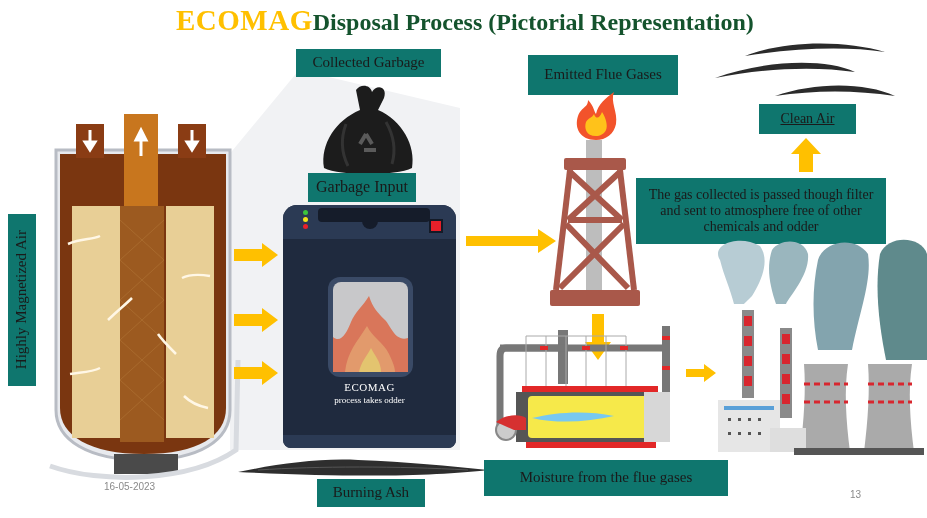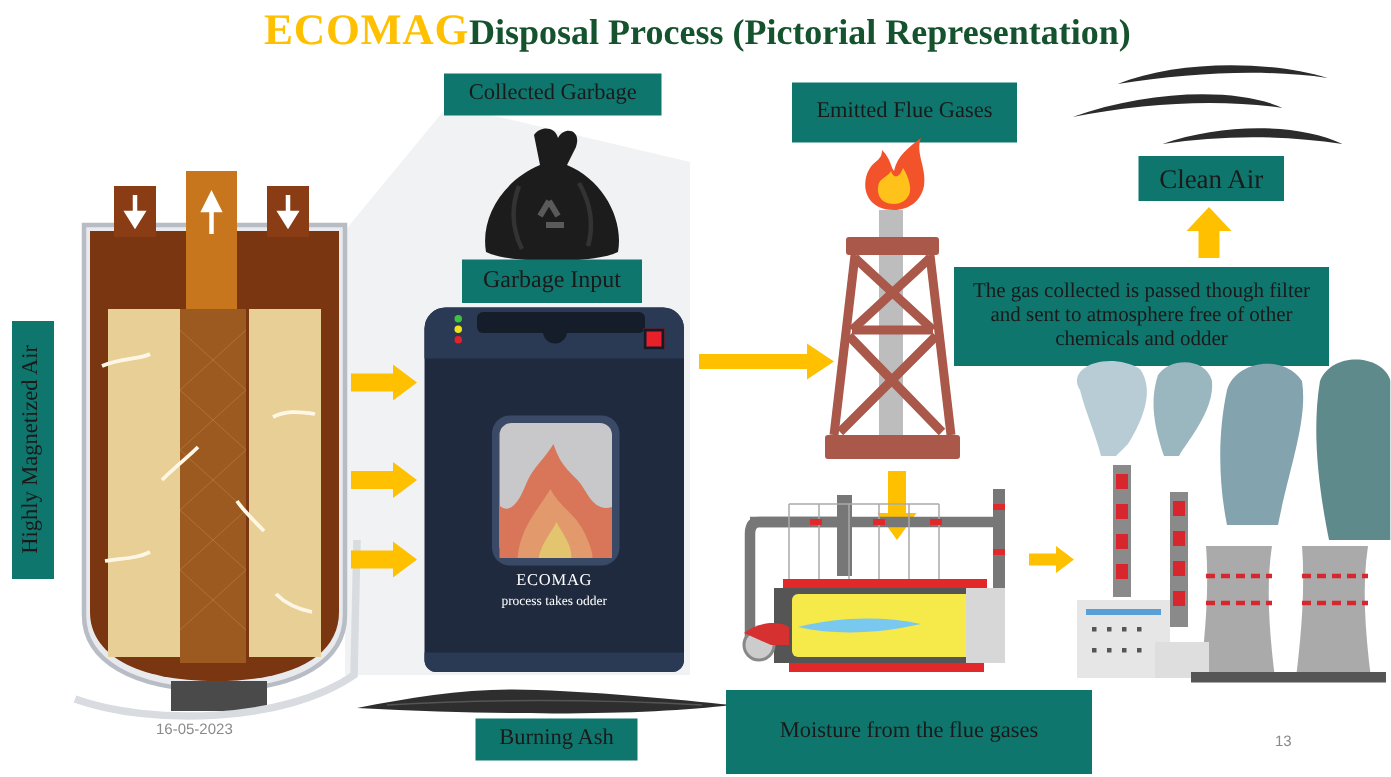--- a/index.html
+++ b/index.html
@@ -21,21 +21,21 @@
 <div id="title" class="abs">
   <span class="brand">ECOMAG</span><span class="rest">Disposal Process (Pictorial Representation)</span>
 </div>
 
 <svg style="left:705px; top:38px; width:190px; height:60px;" viewBox="0 0 190 60">
   <path d="M40 18 C80 2,140 2,180 14 C140 8,90 10,40 18 Z" fill="#2b2b2b"></path>
   <path d="M10 40 C60 22,120 20,150 34 C110 28,60 30,10 40 Z" fill="#2b2b2b"></path>
   <path d="M70 58 C110 44,160 44,190 58 C150 52,110 52,70 58 Z" fill="#2b2b2b"></path>
 </svg>
 
-<div class="label" style="left:759px; top:104px; width:97px; height:30px; font-size:18px;">Clean Air</div>
+<div class="label" style="left:759px; top:104px; width:97px; height:30px; font-size:14px;text-decoration:underline;">Clean Air</div>
 
 <svg style="left:791px; top:138px; width:30px; height:34px;" viewBox="0 0 30 34">
   <polygon points="15,0 30,16 22,16 22,34 8,34 8,16 0,16" fill="#FFC000"></polygon>
 </svg>
 
 <div class="label" style="left:636px; top:178px; width:250px; height:66px; font-size:14px; padding:4px 8px;">
   <span>The gas collected is passed though filter and sent to atmosphere free of other chemicals and odder</span>
 </div>
 
 <div class="label" style="left:296px; top:49px; width:145px; height:28px; font-size:15px;">Collected Garbage</div>
@@ -44,21 +44,21 @@
 
 <svg style="left:316px; top:84px; width:106px; height:92px;" viewBox="0 0 106 92">
   <path d="M40 6 C44 0,54 0,56 8 C60 0,72 2,68 14 L62 26 C86 36,100 62,96 84 C80 92,24 92,8 84 C4 60,20 36,44 26 Z" fill="#1c1c1c"></path>
   <path d="M30 40 C24 56,26 70,32 82" stroke="#333" stroke-width="3" fill="none"></path>
   <path d="M70 38 C78 52,80 66,76 80" stroke="#333" stroke-width="3" fill="none"></path>
   <g fill="none" stroke="#5a5a5a" stroke-width="4">
     <path d="M50 50 L56 60 M60 66 L48 66 M44 60 L50 50"></path>
   </g>
 </svg>
 
-<div class="label" style="left:308px; top:173px; width:120px; height:29px; font-size:16px;">Garbage Input</div>
+<div class="label" style="left:308px; top:173px; width:108px; height:29px; font-size:16px;">Garbage Input</div>
 
 <div class="abs" style="left:283px; top:205px; width:173px; height:243px; background:#1f2a3e; border-radius:14px 14px 8px 8px;">
   <div class="abs" style="left:0; top:0; width:173px; height:34px; background:#2b3a54; border-radius:14px 14px 0 0;"></div>
   <div class="abs" style="left:35px; top:3px; width:112px; height:14px; background:#151c2a; border-radius:4px;"></div>
   <div class="abs" style="left:79px; top:12px; width:16px; height:12px; background:#151c2a; border-radius:0 0 8px 8px;"></div>
   <div class="abs" style="left:20px; top:5px; width:5px; height:5px; border-radius:50%; background:#3cc43c;"></div>
   <div class="abs" style="left:20px; top:12px; width:5px; height:5px; border-radius:50%; background:#f2e21a;"></div>
   <div class="abs" style="left:20px; top:19px; width:5px; height:5px; border-radius:50%; background:#e8202a;"></div>
   <div class="abs" style="left:146px; top:14px; width:10px; height:10px; background:#e8202a; border:2px solid #141b28;"></div>
   <div class="abs" style="left:45px; top:72px; width:85px; height:100px; background:#3a4a66; border-radius:12px; padding:5px; box-sizing:border-box;">
@@ -224,18 +224,18 @@
       <rect x="38" y="178" width="3" height="3"></rect>
       <rect x="48" y="178" width="3" height="3"></rect>
       <rect x="58" y="178" width="3" height="3"></rect>
       <rect x="28" y="192" width="3" height="3"></rect>
       <rect x="38" y="192" width="3" height="3"></rect>
       <rect x="48" y="192" width="3" height="3"></rect>
       <rect x="58" y="192" width="3" height="3"></rect>
     </g>
 </svg>
 
-<div class="label" style="left:484px; top:460px; width:244px; height:56px; font-size:15px; flex-direction:column;">
+<div class="label" style="left:484px; top:460px; width:244px; height:36px; font-size:15px; flex-direction:column;">
   <div>Moisture from the flue gases</div>
 </div>
 
 <div class="footer" style="left:72px; top:481px;margin-left:32px;">16-05-2023</div>
 <div class="footer" style="left:850px; top:489px;">13</div>
 
 </body></html>

